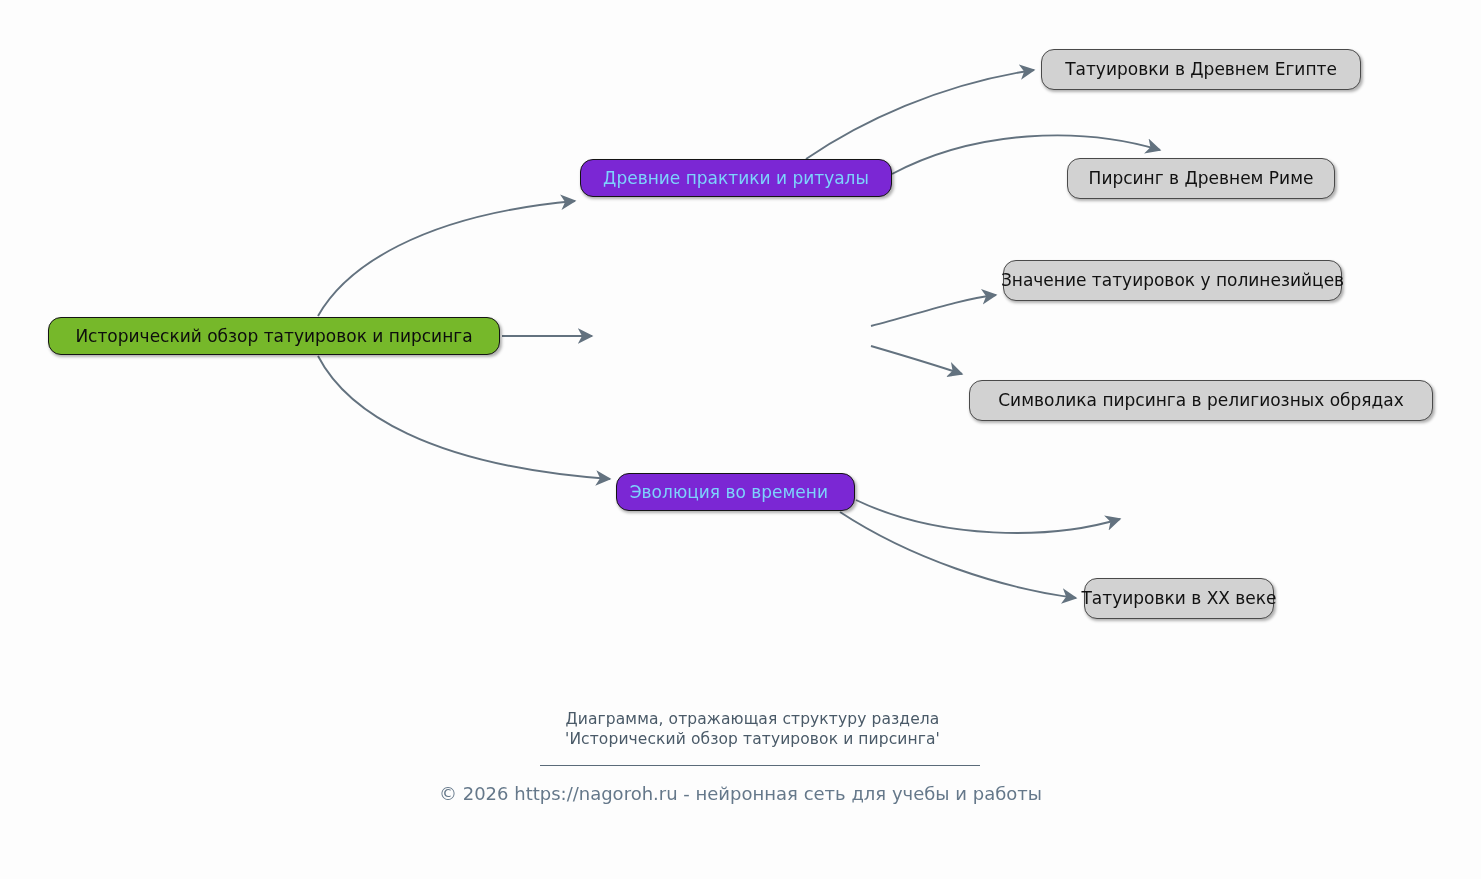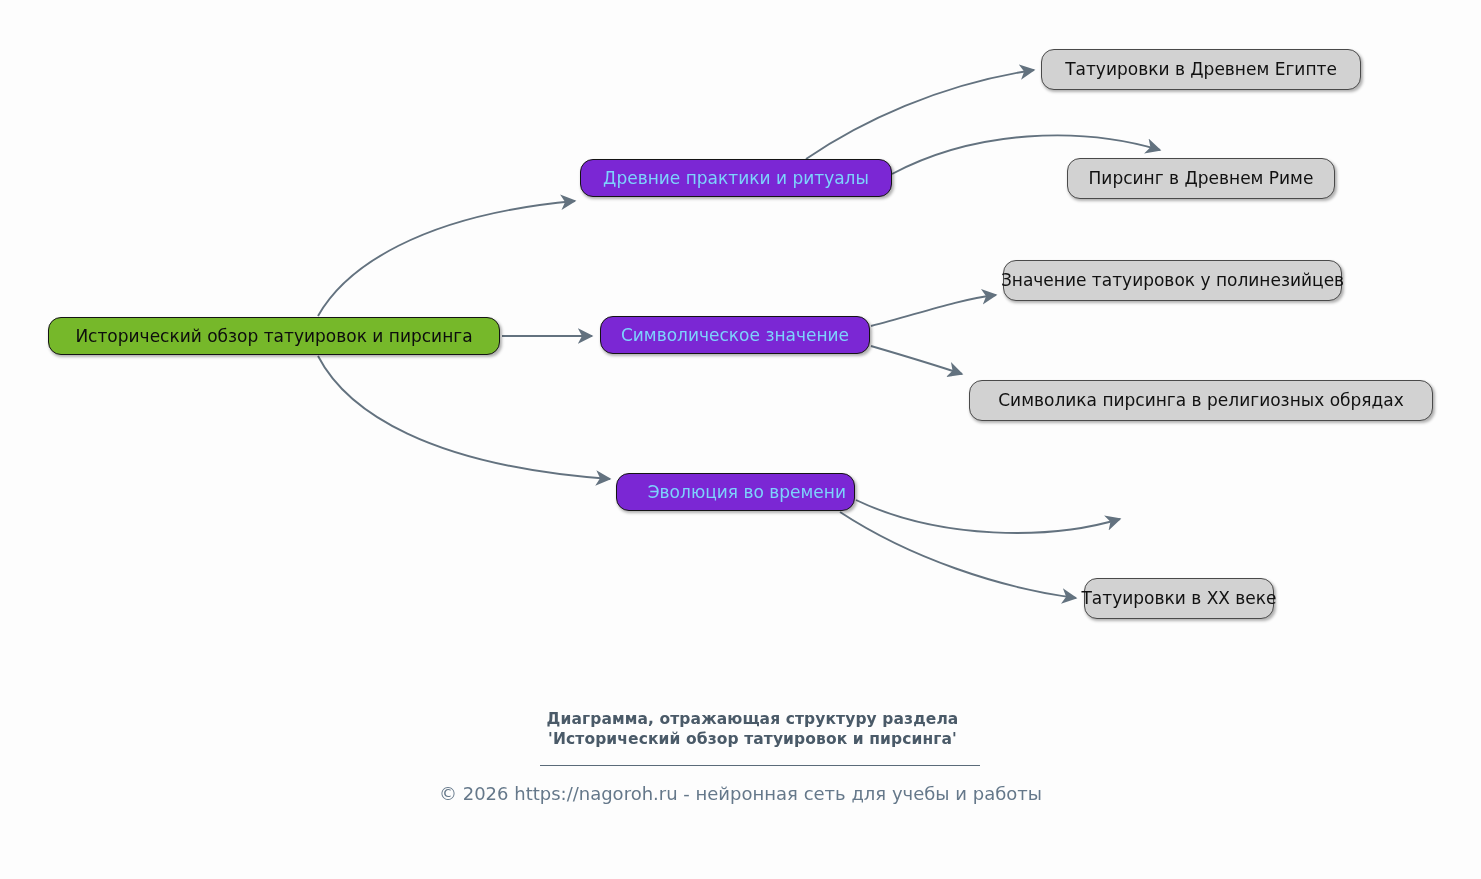--- a/index.html
+++ b/index.html
@@ -38,21 +38,21 @@
     box-sizing: border-box;
     display: flex;
     align-items: center;
     justify-content: center;
     border-radius: 13px;
     border: 1.4px solid #1a1a1a;
     font-size: 17px;
     line-height: 1;
     color: #0d0d0d;
     white-space: nowrap;
-    padding: 0 8px;
+    padding: 0 26px;
     box-shadow: 1.5px 2px 3px rgba(0,0,0,0.30);
     text-rendering: optimizeLegibility;
   }
 
   .node-root {
     background: #76b82a;
     border-color: #141414;
   }
 
   .node-branch {
@@ -66,21 +66,21 @@
     border-color: #4a4a4a;
     color: #111111;
   }
 
   .caption {
     position: absolute;
     left: 0;
     right: 0;
     text-align: center;
     color: #4a5a68;
-    font-weight: bold;
+    font-weight: normal;
     font-size: 15.5px;
     line-height: 20px;
     letter-spacing: 0.1px;
     margin-left: 24px;
   }
 
   .caption-line2 { display: block; }
 
   .divider {
     position: absolute;
@@ -143,23 +143,20 @@
   </div>
 
   <div class="node node-leaf" style="left:1041px; top:49px; width:320px; height:41px;">
     <span>Татуировки в Древнем Египте</span>
   </div>
 
   <div class="node node-leaf" style="left:1067px; top:158px; width:268px; height:41px;">
     <span>Пирсинг в Древнем Риме</span>
   </div>
 
-  <div class="node node-branch" style="left:600px; top:316px; width:270px; height:38px;">
-    <span>Символическое значение</span>
-  </div>
 
   <div class="node node-leaf" style="left:1003px; top:260px; width:339px; height:41px;">
     <span>Значение татуировок у полинезийцев</span>
   </div>
 
   <div class="node node-leaf" style="left:969px; top:368px; width:464px; height:41px;margin-top:12px;">
     <span>Символика пирсинга в религиозных обрядах</span>
   </div>
 
   <div class="node node-branch" style="left:616px; top:473px; width:239px; height:38px;justify-content:flex-end;">

